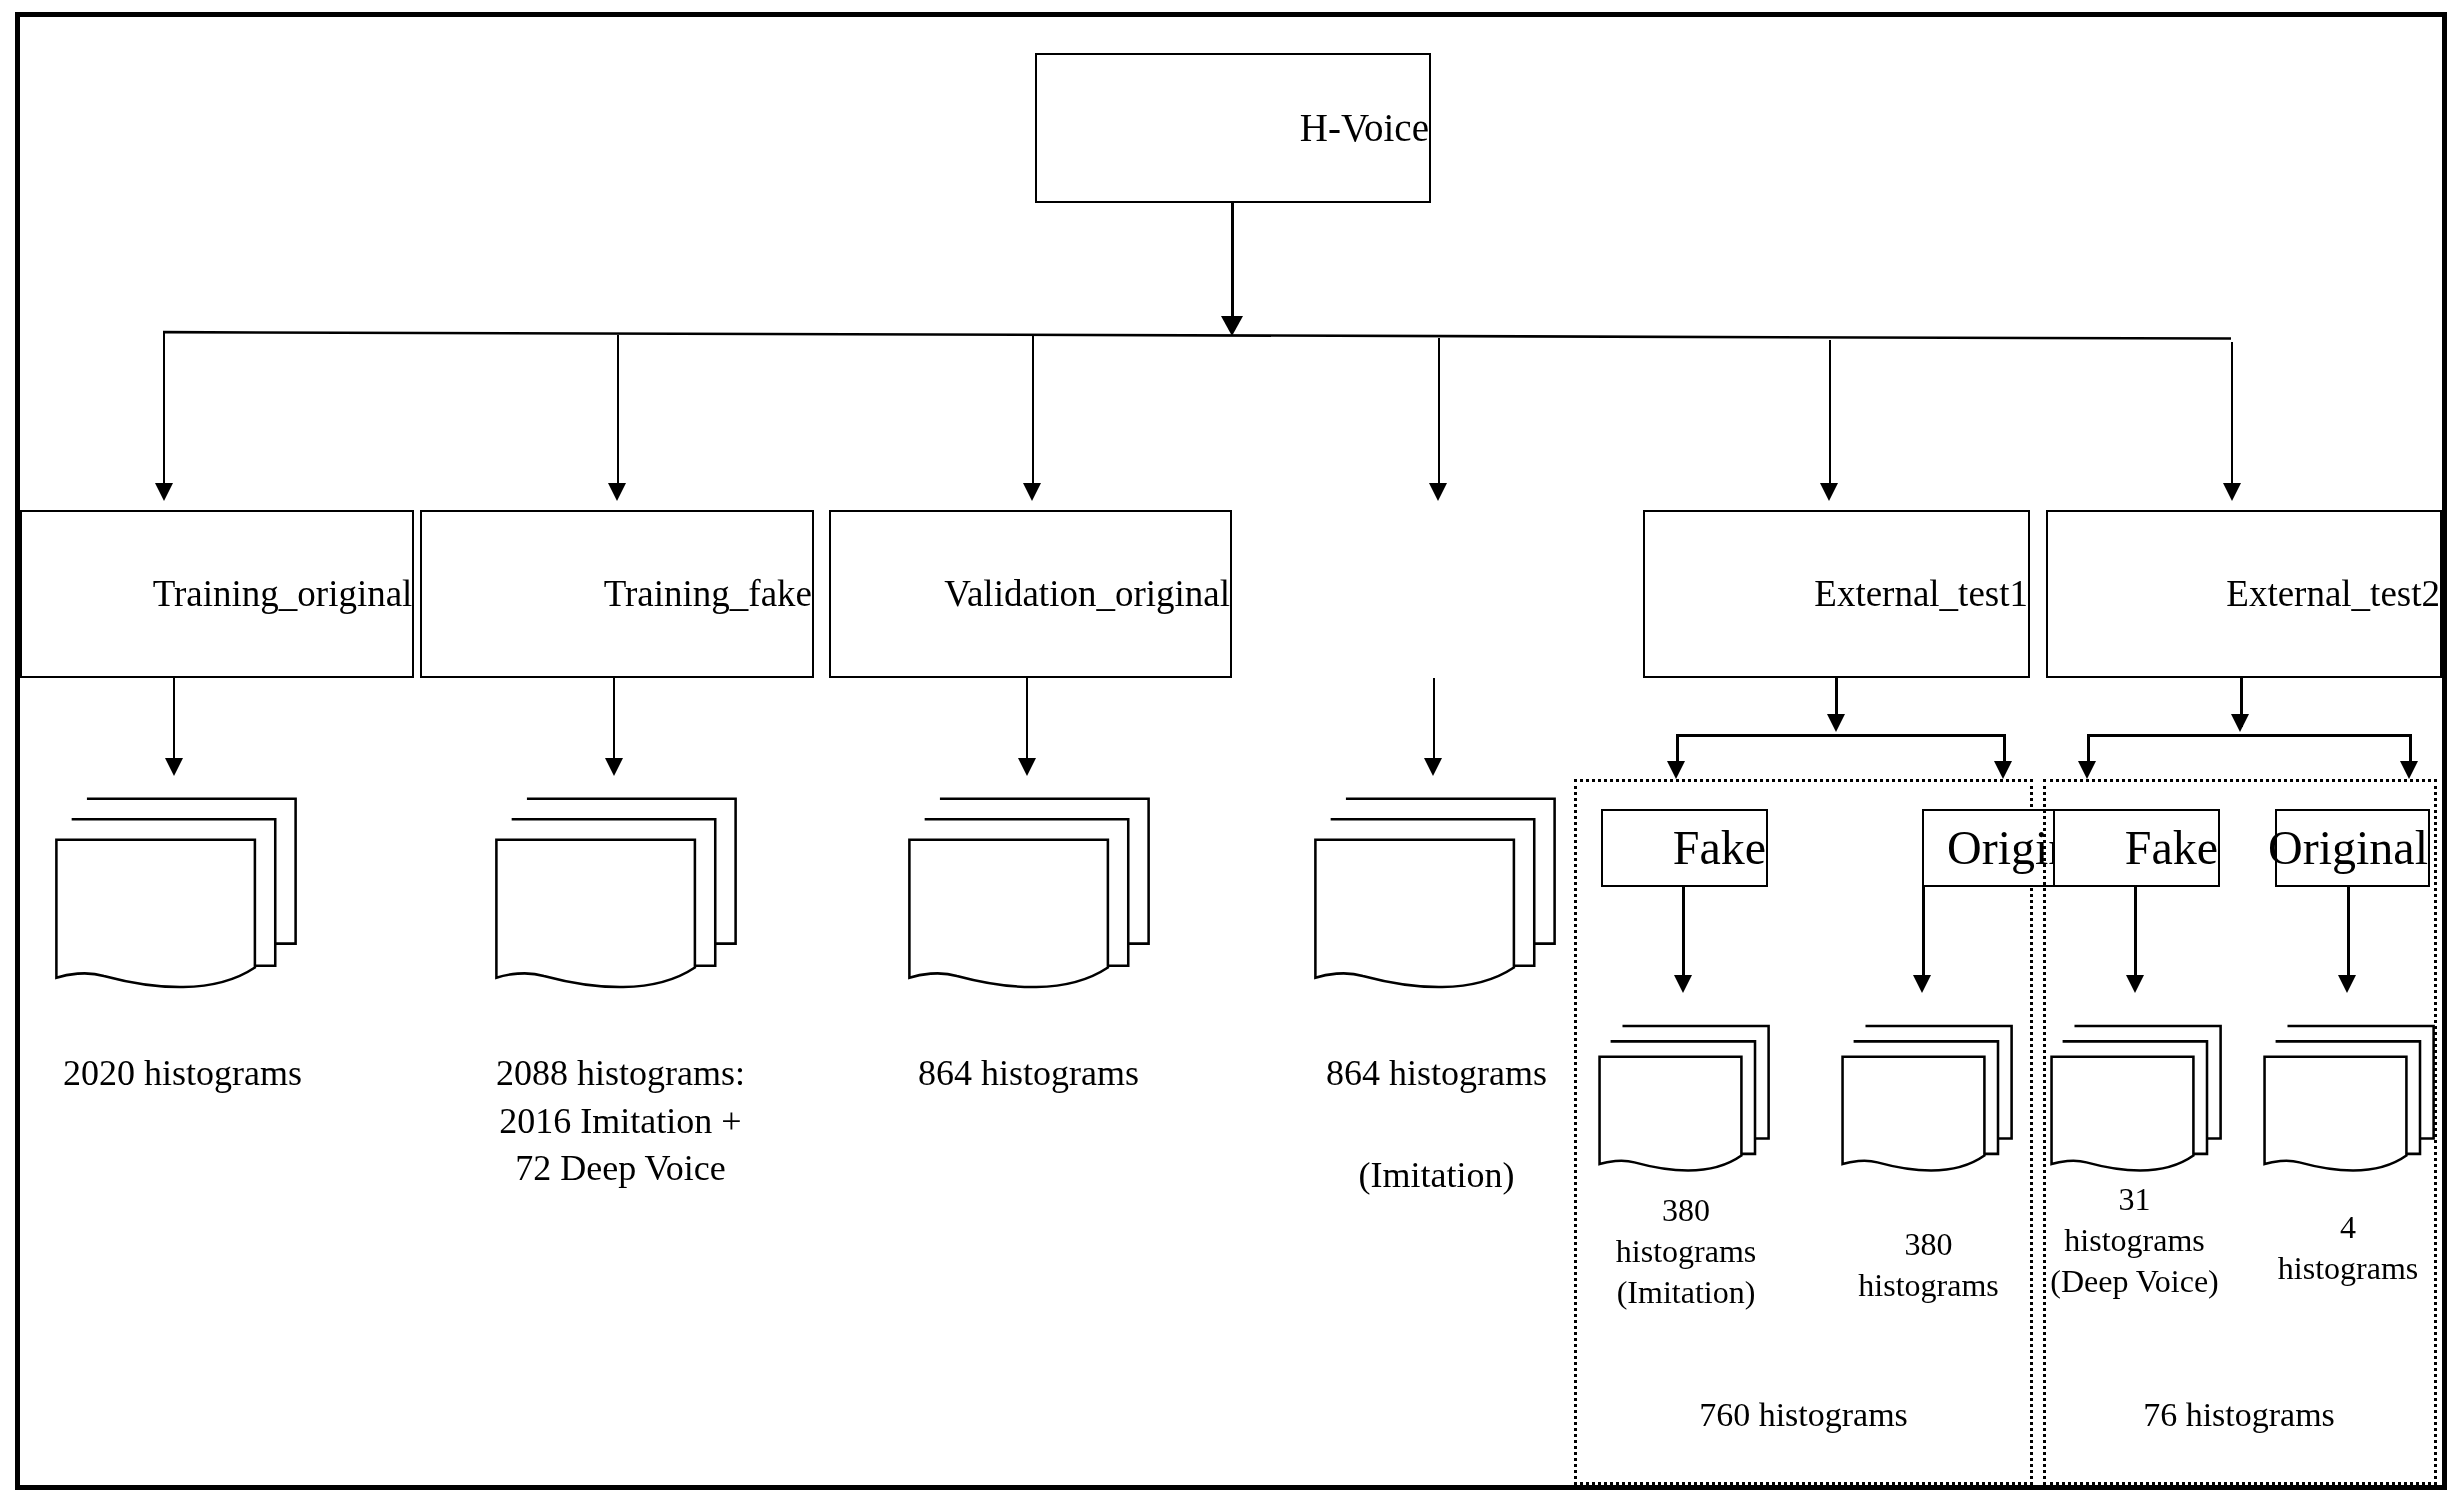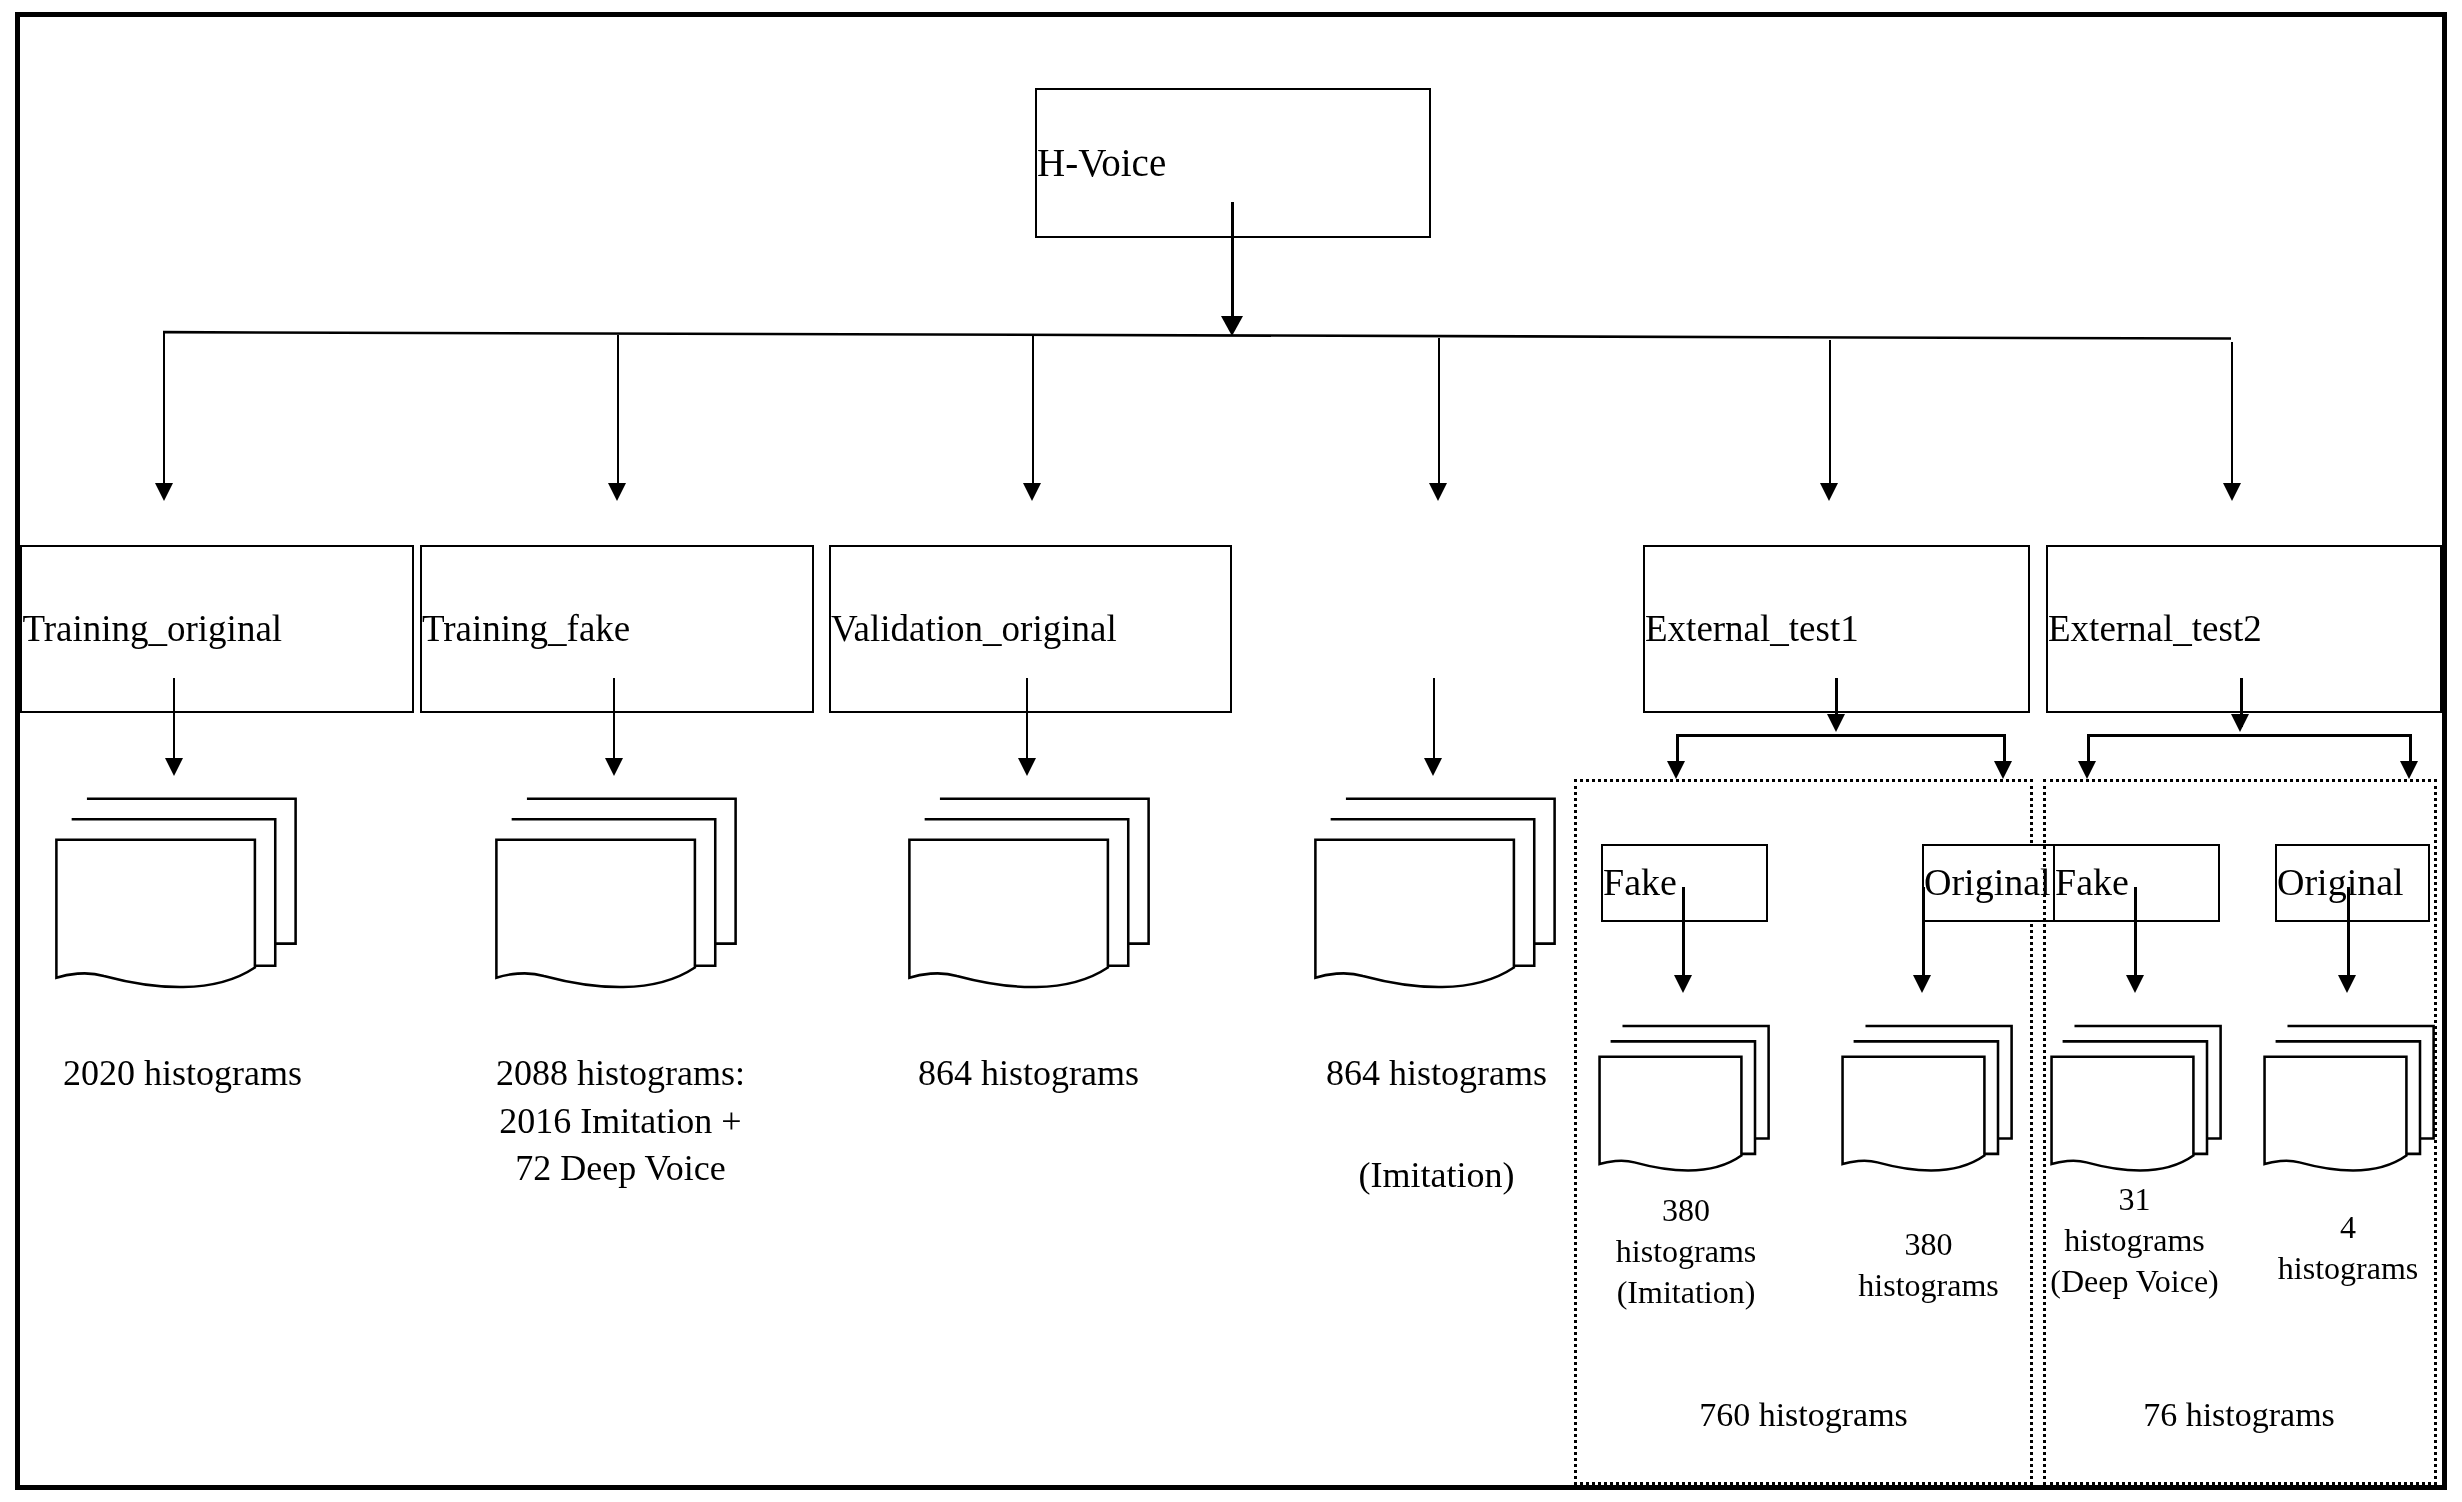--- a/index.html
+++ b/index.html
@@ -30,28 +30,27 @@
   }
   
   .abs { position: absolute; box-sizing: border-box; }
 
   
   .node-box {
     border: 2.5px solid #000000;
     background: #ffffff;
     display: flex;
     align-items: center;
-    justify-content: flex-start;
+    justify-content: flex-end;
     text-align: center;
     line-height: 1.15;
-    margin-top: 35px;
   }
   .node-box.root { font-size: 39px; }
   .node-box.cat  { font-size: 37px; }
-  .node-box.leaf { font-size: 38px; }
+  .node-box.leaf { font-size: 48px; }
 
   
   .group-box {
     border: 3.4px dotted #000000;
     background: transparent;
   }
 
   
   .vline {
     background: #000000;

